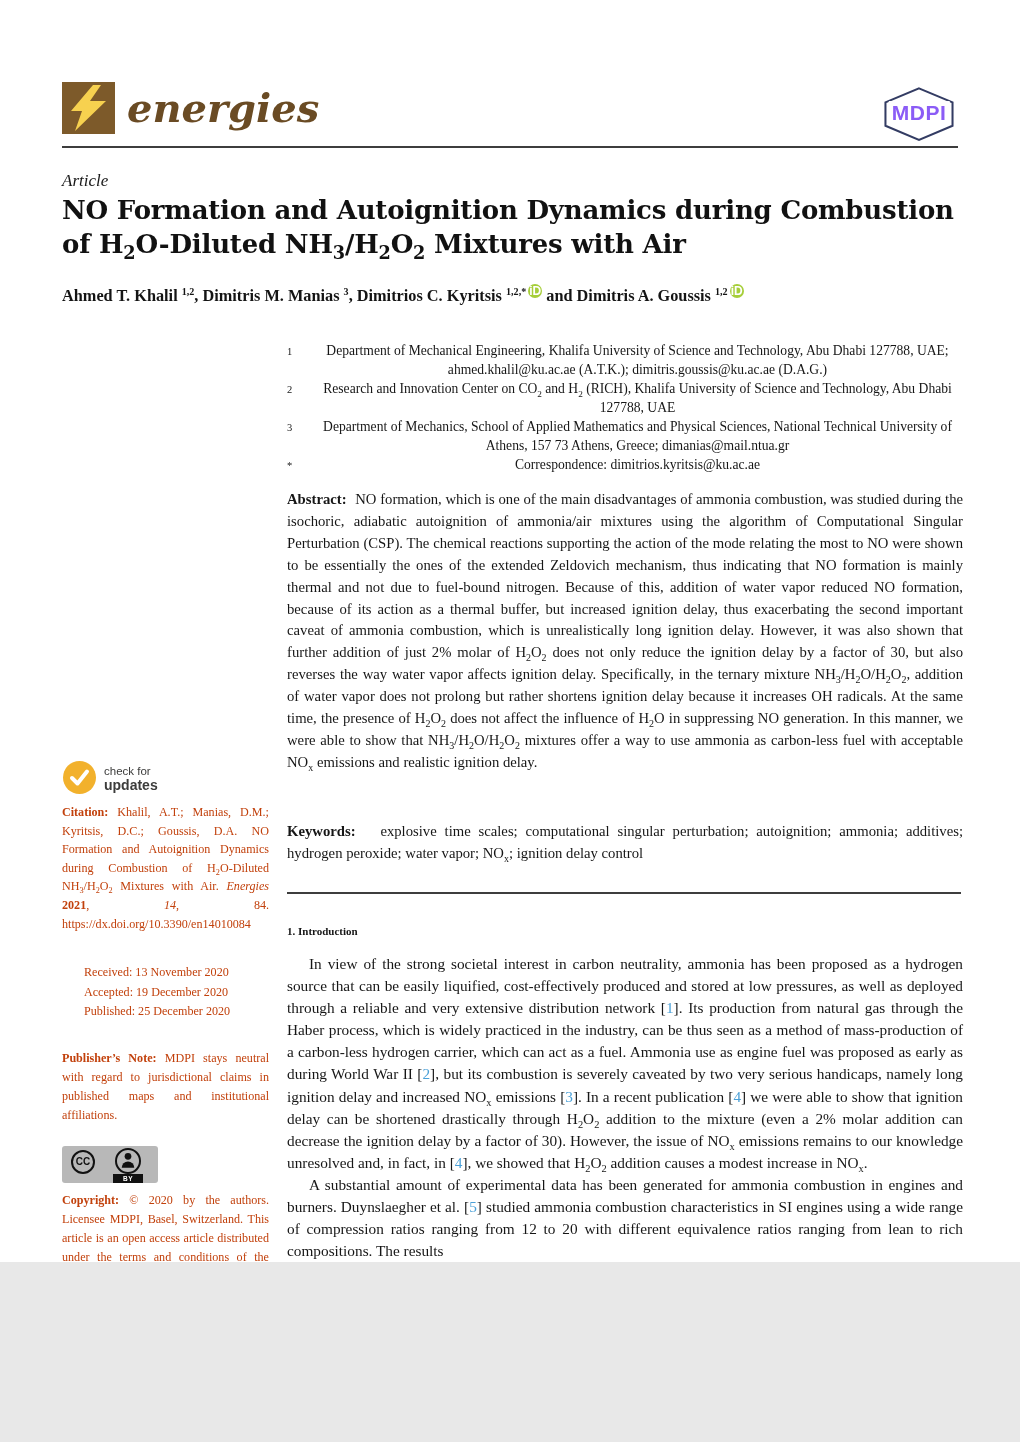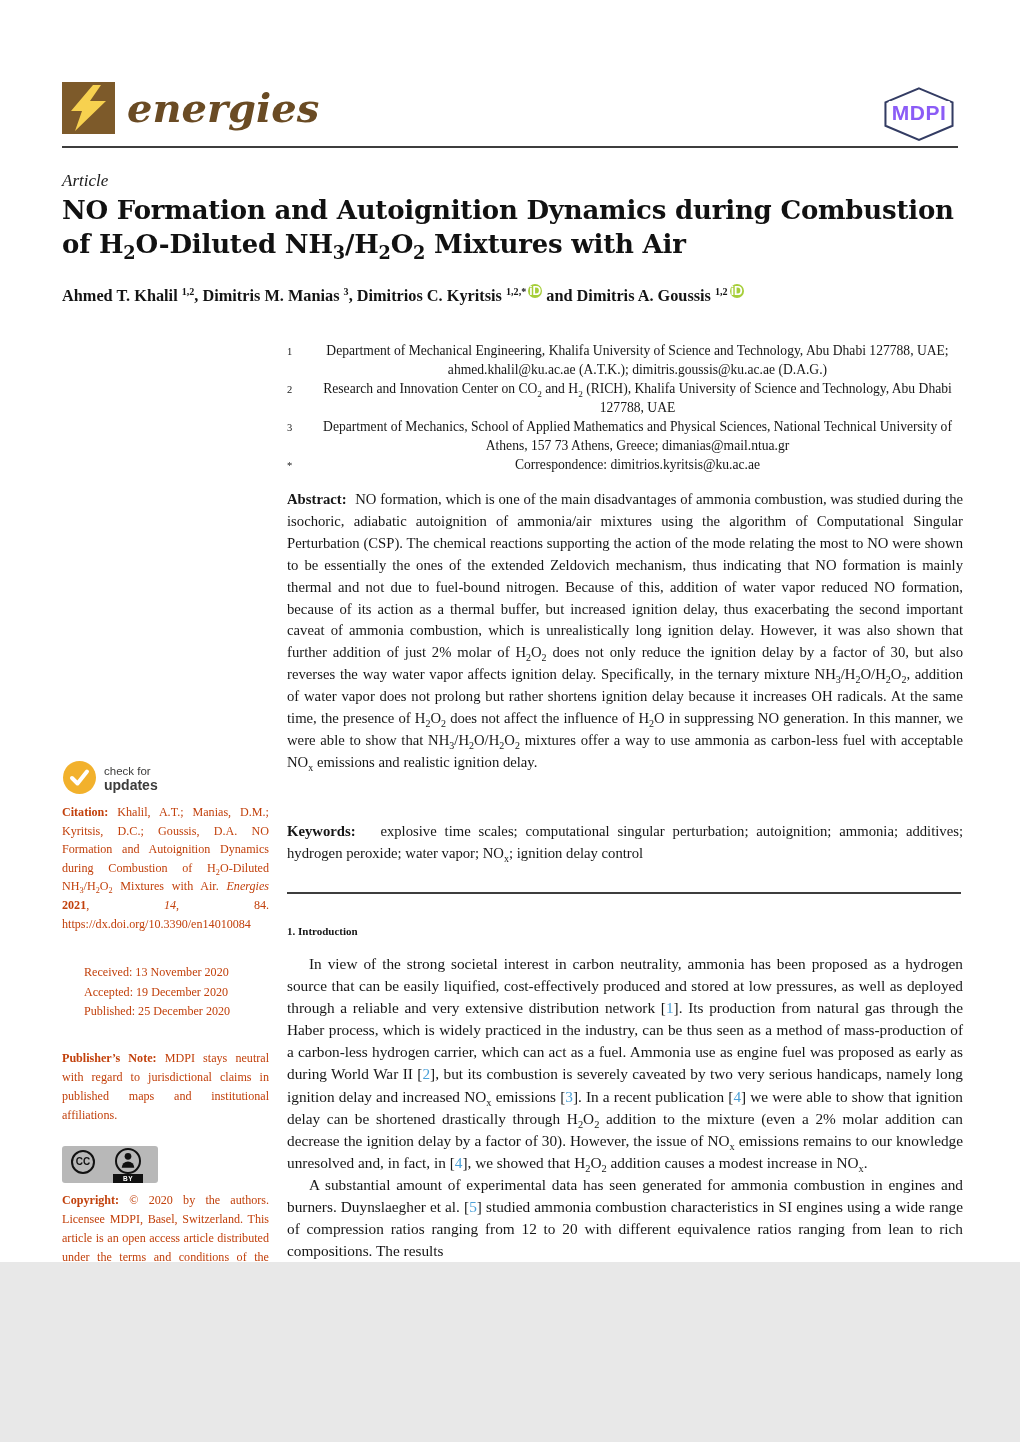--- a/index.html
+++ b/index.html
@@ -146,21 +146,21 @@
     </div>
   </div>
 
   <div class="abstract"><span class="lbl">Abstract:</span><span> NO formation, which is one of the main disadvantages of ammonia combustion, was studied during the isochoric, adiabatic autoignition of ammonia/air mixtures using the algorithm of Computational Singular Perturbation (CSP). The chemical reactions supporting the action of the mode relating the most to NO were shown to be essentially the ones of the extended Zeldovich mechanism, thus indicating that NO formation is mainly thermal and not due to fuel-bound nitrogen. Because of this, addition of water vapor reduced NO formation, because of its action as a thermal buffer, but increased ignition delay, thus exacerbating the second important caveat of ammonia combustion, which is unrealistically long ignition delay. However, it was also shown that further addition of just 2% molar of H<sub>2</sub>O<sub>2</sub> does not only reduce the ignition delay by a factor of 30, but also reverses the way water vapor affects ignition delay. Specifically, in the ternary mixture NH<sub>3</sub>/H<sub>2</sub>O/H<sub>2</sub>O<sub>2</sub>, addition of water vapor does not prolong but rather shortens ignition delay because it increases OH radicals. At the same time, the presence of H<sub>2</sub>O<sub>2</sub> does not affect the influence of H<sub>2</sub>O in suppressing NO generation. In this manner, we were able to show that NH<sub>3</sub>/H<sub>2</sub>O/H<sub>2</sub>O<sub>2</sub> mixtures offer a way to use ammonia as carbon-less fuel with acceptable NO<sub>x</sub> emissions and realistic ignition delay.</span></div>
   <div class="keywords"><span class="lbl">Keywords:</span><span> explosive time scales; computational singular perturbation; autoignition; ammonia; additives; hydrogen peroxide; water vapor; NO<sub>x</sub>; ignition delay control</span></div>
   <div class="section-divider"></div>
 
   <div class="section-heading">1. Introduction</div>
   <div class="intro-body">
     <p><span>In view of the strong societal interest in carbon neutrality, ammonia has been proposed as a hydrogen source that can be easily liquified, cost-effectively produced and stored at low pressures, as well as deployed through a reliable and very extensive distribution network [</span><span class="ref">1</span><span>]. Its production from natural gas through the Haber process, which is widely practiced in the industry, can be thus seen as a method of mass-production of a carbon-less hydrogen carrier, which can act as a fuel. Ammonia use as engine fuel was proposed as early as during World War II [</span><span class="ref">2</span><span>], but its combustion is severely caveated by two very serious handicaps, namely long ignition delay and increased NO<sub>x</sub> emissions [</span><span class="ref">3</span><span>]. In a recent publication [</span><span class="ref">4</span><span>] we were able to show that ignition delay can be shortened drastically through H<sub>2</sub>O<sub>2</sub> addition to the mixture (even a 2% molar addition can decrease the ignition delay by a factor of 30). However, the issue of NO<sub>x</sub> emissions remains to our knowledge unresolved and, in fact, in [</span><span class="ref">4</span><span>], we showed that H<sub>2</sub>O<sub>2</sub> addition causes a modest increase in NO<sub>x</sub>.</span></p>
-    <p><span>A substantial amount of experimental data has seen generated for ammonia combustion in engines and burners. Duynslaegher et al. [</span><span class="ref">5</span><span>] studied ammonia combustion characteristics in SI engines using a wide range of compression ratios ranging from 12 to 20 with different equivalence ratios ranging from lean to rich compositions. The results</span></p>
+    <p><span>A substantial amount of experimental data has been generated for ammonia combustion in engines and burners. Duynslaegher et al. [</span><span class="ref">5</span><span>] studied ammonia combustion characteristics in SI engines using a wide range of compression ratios ranging from 12 to 20 with different equivalence ratios ranging from lean to rich compositions. The results</span></p>
   </div>
 
   <div class="check-badge">
     <svg class="check-circle" viewBox="0 0 33 33" xmlns="http://www.w3.org/2000/svg">
       <circle cx="16.5" cy="16.5" r="16.5" fill="#f2b12c"></circle>
       <path d="M9 17 L14.5 22.5 L24 10.5" fill="none" stroke="#fff" stroke-width="4" stroke-linecap="round" stroke-linejoin="round"></path>
     </svg>
     <span class="check-text">
       <span class="l1">check for</span><br>
       <span class="l2">updates</span>

